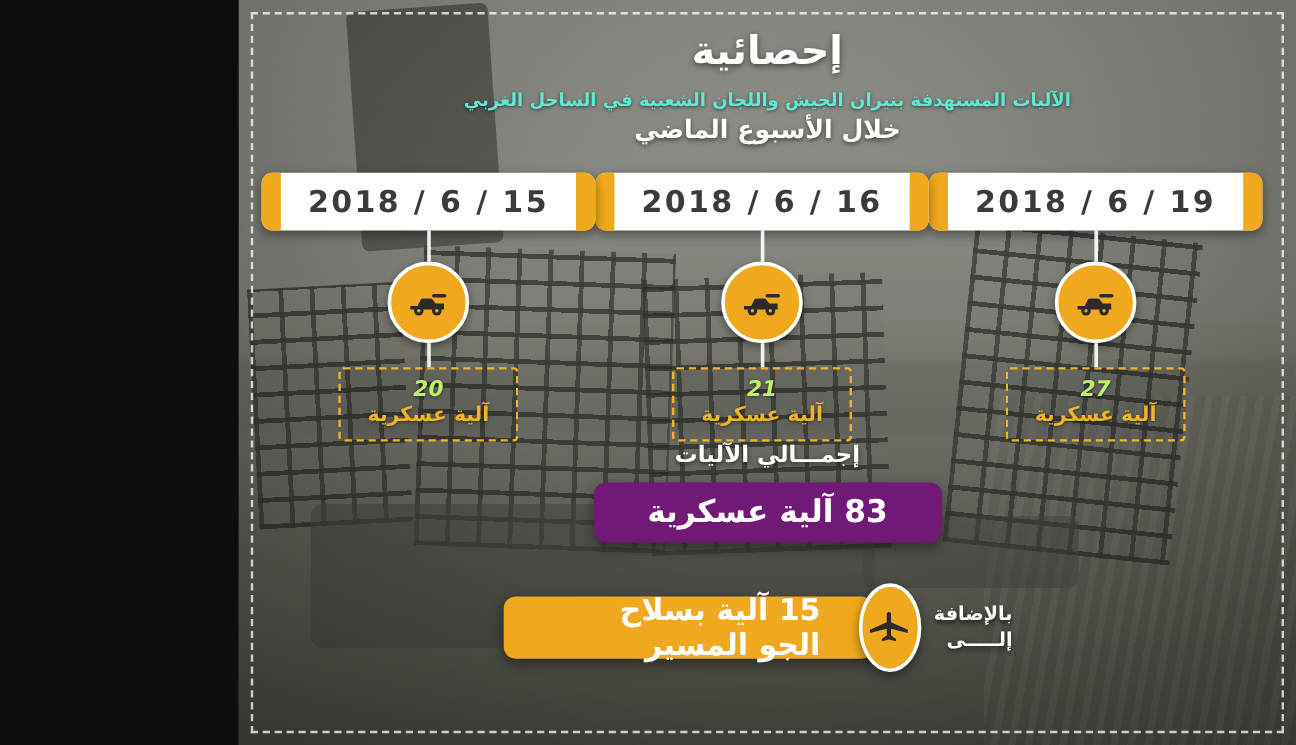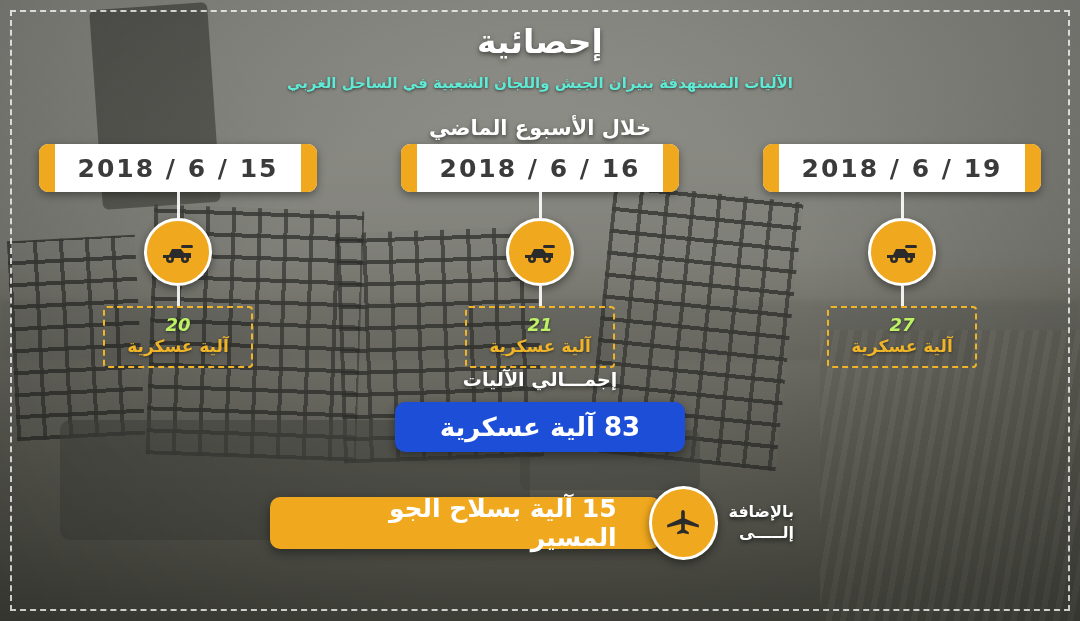--- a/index.html
+++ b/index.html
@@ -2,21 +2,21 @@
 <html lang="ar" dir="rtl"><head>
 <meta charset="utf-8">
 <style>
   html, body {
     margin: 0;
     padding: 0;
     background: #0d0d0d;
   }
   #poster {
     position: relative;
-    width: 1080px;
+    width: 881px;
     height: 621px;
     overflow: hidden;
     font-family: "DejaVu Sans", "Liberation Sans", sans-serif;
     background: #6b6b66;
   }
 
   
   .bg {
     position: absolute;
     inset: 0;
@@ -95,21 +95,21 @@
     text-shadow: 0 2px 5px rgba(0,0,0,.55);
   }
   .subtitle {
     top: 74px;
     color: #5eead4;
     font-size: 15px;
     font-weight: bold;
     text-shadow: 0 1px 3px rgba(0,0,0,.6);
   }
   .subtitle2 {
-    top: 116px;
+    top: 96px;
     color: #ffffff;
     font-size: 21px;
     font-weight: bold;
     text-shadow: 0 2px 4px rgba(0,0,0,.55);
   }
 
   
   .cols {
     position: absolute;
     top: 144px;
@@ -218,21 +218,21 @@
     text-shadow: 0 2px 4px rgba(0,0,0,.55);
     z-index: 6;
   }
   .total-pill {
     position: absolute;
     top: 402px;
     left: 50%;
     transform: translateX(-50%);
     width: 290px;
     height: 50px;
-    background: #1d4ed8;
+    background: #701a75;
     border-radius: 10px;
     box-shadow: 0 4px 11px rgba(0,0,0,.42);
     display: flex;
     align-items: center;
     justify-content: center;
     z-index: 6;
   }
   .total-pill span {
     color: #ffffff;
     font-size: 26px;

